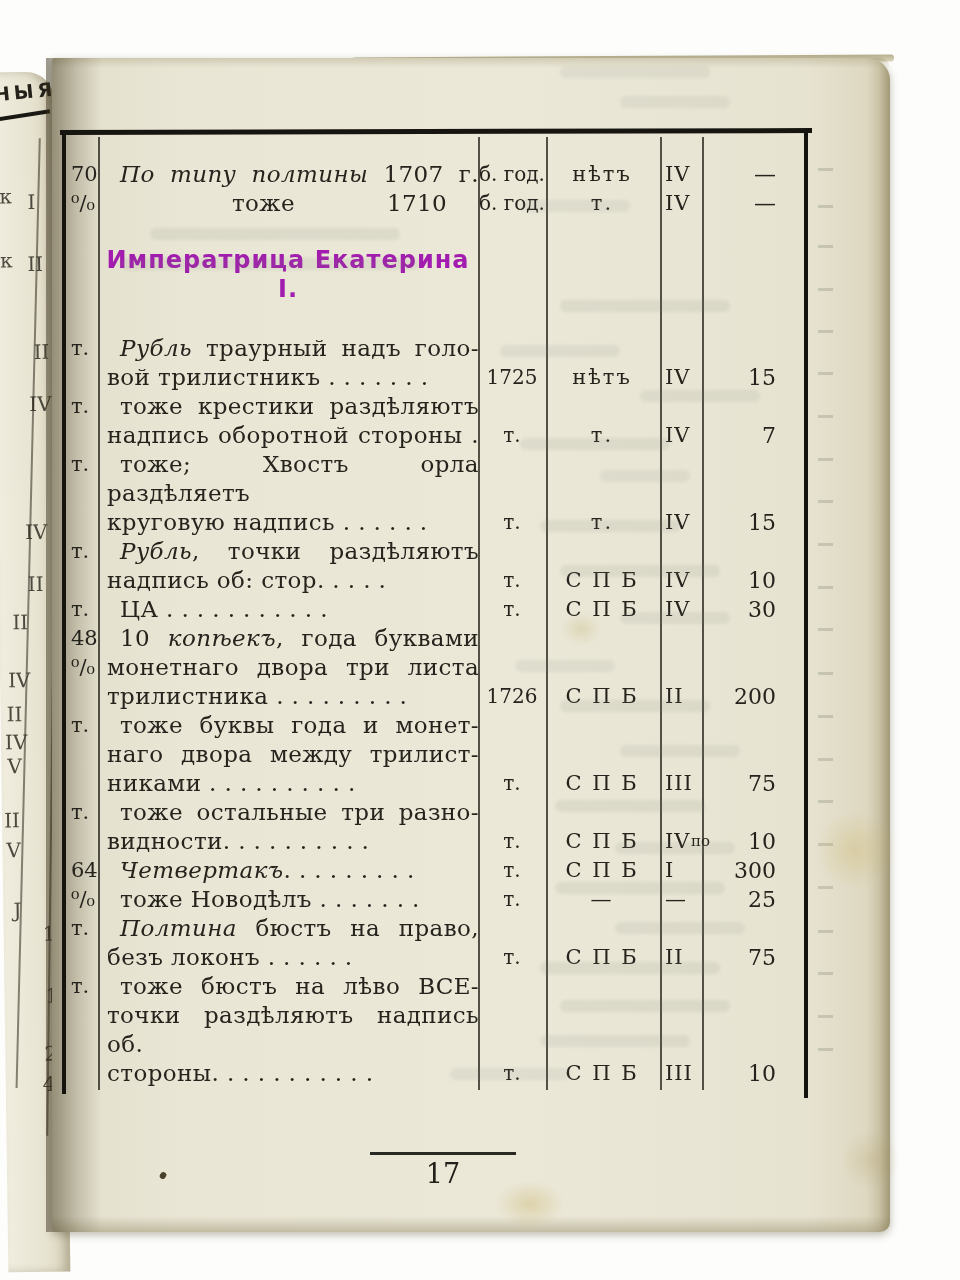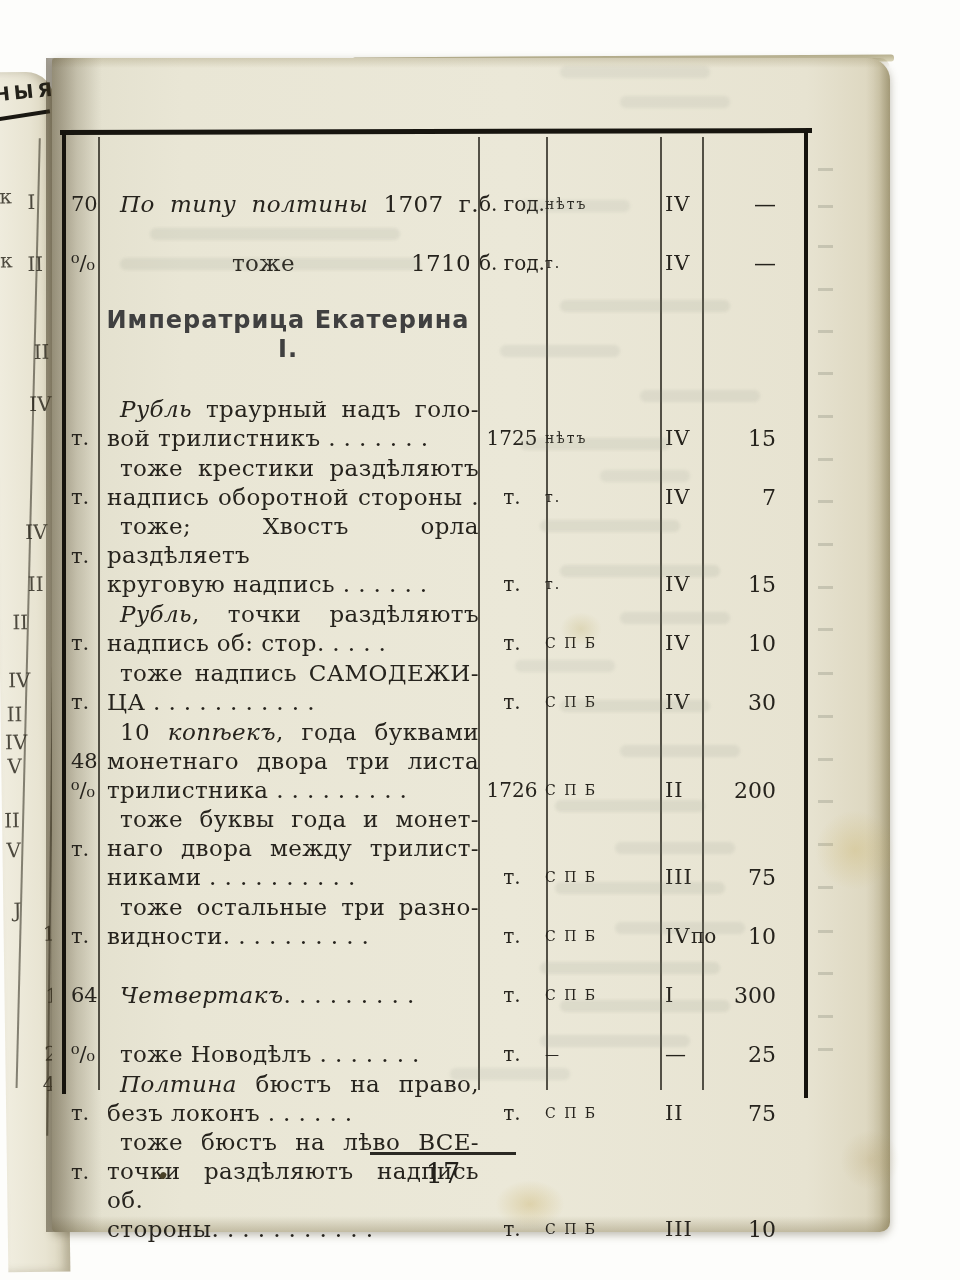--- a/index.html
+++ b/index.html
@@ -59,33 +59,33 @@
   
   .title{position:absolute;left:60px;top:92px;width:680px;text-align:center;
     font-family:"DejaVu Sans",sans-serif;font-weight:bold;font-size:26px;letter-spacing:8px;color:#1b1a16;}
   .pn-rule{position:absolute;left:370px;top:1152px;width:146px;height:2.5px;background:#2b2923;}
   .page-num{position:absolute;left:350px;top:1158px;width:186px;text-align:center;font-size:27px;color:#22201a;}
 
   
   .tbl{position:absolute;left:66px;top:160px;width:740px;color:#26231d;}
   .row{display:flex;align-items:flex-end;}
   .row>div{line-height:29px;}
-  .cm{width:36px;padding-left:5px;font-size:21px;align-self:flex-start;flex:0 0 auto;margin-top:30px;}
+  .cm{width:36px;padding-left:5px;font-size:21px;align-self:flex-start;flex:0 0 auto;}
   .cd{width:372px;font-size:23px;flex:0 0 auto;}
   .cd .line{line-height:29px;letter-spacing:.4px;}
   .cd .line:first-child{text-indent:13px;}
   .cd .line.j{text-align:justify;text-align-last:justify;}
   .it{font-style:italic;}
   .cy{width:66px;text-align:center;font-size:20px;flex:0 0 auto;}
-  .cmn{width:114px;text-align:left;font-size:14px;letter-spacing:2px;flex:0 0 auto;}
+  .cmn{width:114px;text-align:center;font-size:21px;letter-spacing:2px;flex:0 0 auto;}
   .cg{width:40px;padding-left:6px;font-size:21px;letter-spacing:1px;flex:0 0 auto;}
   .cp{flex:1;display:flex;justify-content:flex-end;padding-right:30px;font-size:22px;}
-  .cp .pre{margin-right:auto;transform:translateX(-14px);font-size:20px;}
+  .cp .pre{margin-right:auto;transform:translateX(-14px);font-size:15px;}
   .heading{font-family:"DejaVu Sans",sans-serif;font-weight:bold;font-size:24px;
-    letter-spacing:1px;color:#404040;margin:28px 0 30px 0;width:372px;padding-left:36px;
+    letter-spacing:1px;color:#a21caf;margin:28px 0 30px 0;width:372px;padding-left:36px;
     text-align:center;line-height:29px;}
 
   
   .smudge{position:absolute;height:12px;background:rgba(122,130,115,.13);filter:blur(1.5px);border-radius:6px;}
   .rmark{position:absolute;width:15px;height:3px;background:rgba(92,97,84,.22);filter:blur(.5px);}
   .stain{position:absolute;border-radius:50%;}
   .s1{left:815px;top:810px;width:80px;height:80px;background:radial-gradient(rgba(195,165,70,.26),rgba(195,165,70,0) 70%);}
   .s2{left:495px;top:1180px;width:70px;height:48px;background:radial-gradient(rgba(190,160,70,.30),rgba(190,160,70,0) 70%);}
   .s3{left:560px;top:612px;width:42px;height:34px;background:radial-gradient(rgba(170,150,60,.20),rgba(170,150,60,0) 70%);}
   .s4{left:840px;top:1130px;width:60px;height:60px;background:radial-gradient(rgba(160,130,60,.18),rgba(160,130,60,0) 70%);}
@@ -156,21 +156,21 @@
         <div class="cg">IV</div>
         <div class="cp">
           <span class="pv">—</span>
         </div>
       </div>
       <div class="row">
         <div class="cm">
           <div>⁰/₀</div>
         </div>
         <div class="cd">
-          <div class="line"><span style="margin-left: 112px;">тоже</span><span style="margin-left: 116px;">1710</span></div>
+          <div class="line"><span style="margin-left: 112px;">тоже</span><span style="margin-left: 92px;">1710</span></div>
         </div>
         <div class="cy">б. год.</div>
         <div class="cmn">т.</div>
         <div class="cg">IV</div>
         <div class="cp">
           <span class="pv">—</span>
         </div>
       </div>
       <div class="heading">Императрица Екатерина I.</div>
       <div class="row">
@@ -231,21 +231,20 @@
         <div class="cg">IV</div>
         <div class="cp">
           <span class="pv">10</span>
         </div>
       </div>
       <div class="row">
         <div class="cm">
           <div>т.</div>
         </div>
         <div class="cd">
-          <div class="line j"><span>тоже надпись САМОДЕЖИ-</span></div>
           <div class="line"><span>ЦА . .  . . . . . . . . .</span></div>
         </div>
         <div class="cy">т.</div>
         <div class="cmn">С П Б</div>
         <div class="cg">IV</div>
         <div class="cp">
           <span class="pv">30</span>
         </div>
       </div>
       <div class="row">

